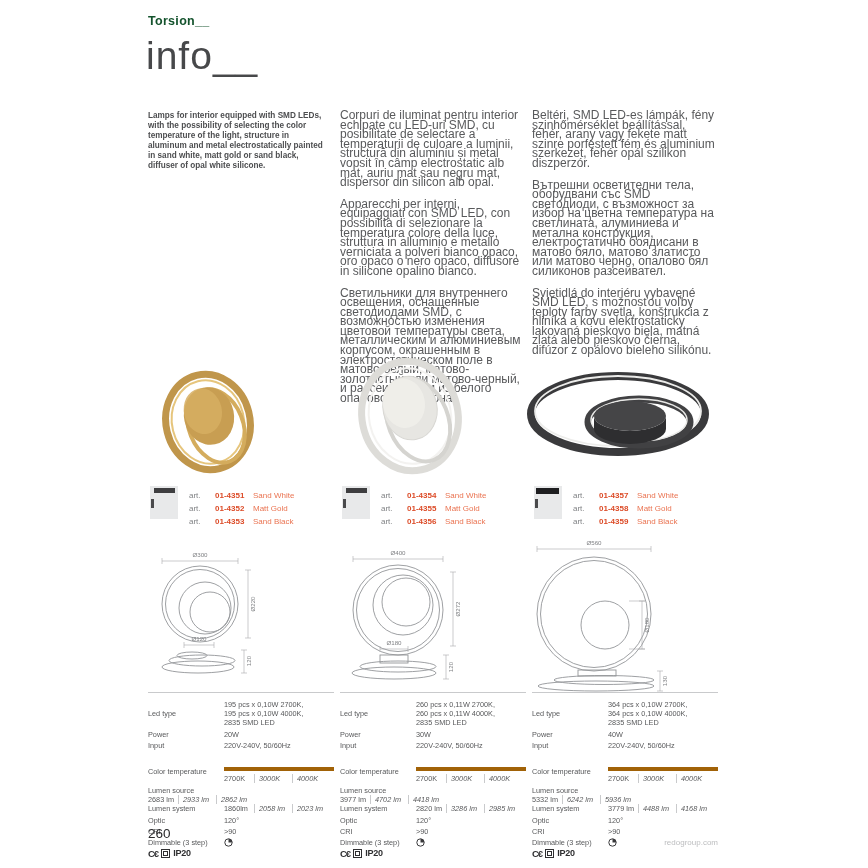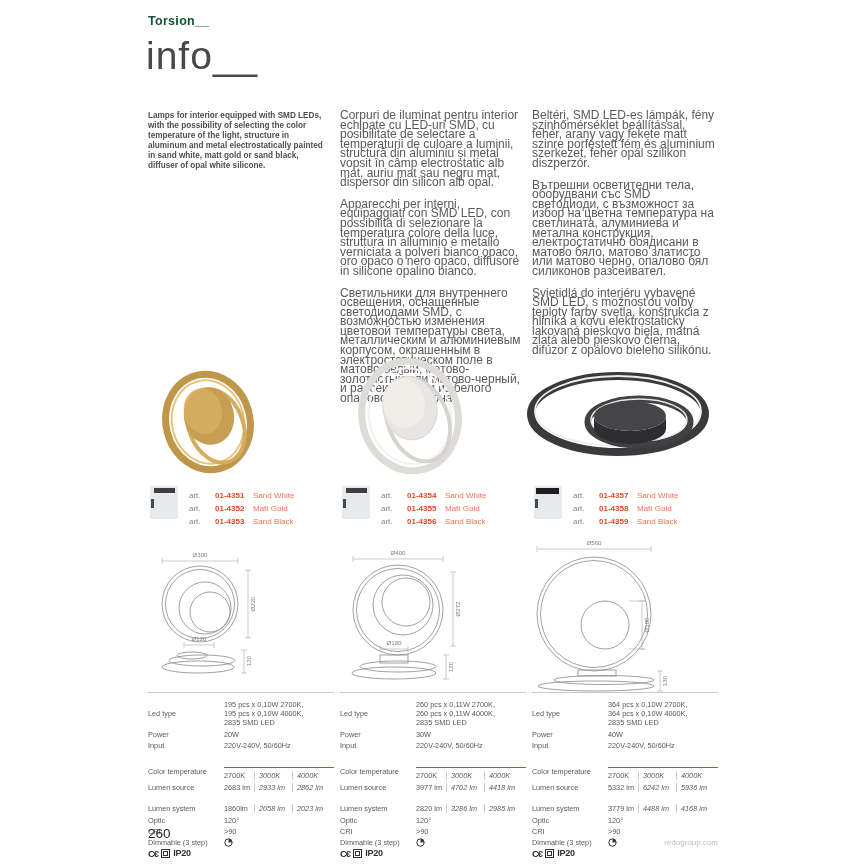--- a/index.html
+++ b/index.html
@@ -27,29 +27,29 @@
   .art-finish{color:#ea7452;}
   .drawing{position:absolute;top:520px;left:0;}
   .dl{stroke:#939598;fill:none;stroke-width:0.9;}
   .dim{stroke:#a7a9ac;fill:none;stroke-width:0.6;}
   .draw-svg text{font-size:6.2px;fill:#808285;font-family:"Liberation Sans",sans-serif;}
   .specs{position:absolute;top:676px;left:0;width:186px;border-top:1px solid #c9cacc;padding-top:7px;font-size:7.3px;line-height:9px;}
   .spec-row{display:flex;margin-bottom:2px;}
   .row-led{align-items:center;}
   .row-power{margin-top:3px;}
   .row-ct{margin-top:17px;}
-  .row-ls{margin-top:3px;margin-bottom:12px;}
+  .row-ls{margin-top:3px;margin-bottom:0;flex-direction:column;}
   .row-lsys{margin-bottom:2px;}
   .row-optic{margin-top:3px;}
   .spec-label{width:76px;flex:none;color:#58595b;}
   .spec-value{flex:1;color:#58595b;}
   .cells{display:flex;}
   .cells .cell{flex:0 0 30px;}
   .cells .cell + .cell{border-left:1px solid #c9cacc;padding-left:4px;flex:0 0 33px;font-style:italic;}
-  .row-ct .spec-value{border-top:1px solid #a16207;padding-top:2.5px;}
+  .row-ct .spec-value{border-top:4px solid #a16207;padding-top:2.5px;}
   .dim-icon{display:inline-block;vertical-align:middle;}
   .cert-row{display:flex;align-items:center;gap:3px;margin-top:2px;color:#2f2f31;}
   .ce{font-size:9.5px;font-weight:bold;letter-spacing:-1px;}
   .sq-icon{width:7px;height:7px;border:1px solid #2f2f31;display:inline-flex;align-items:center;justify-content:center;}
   .sq-icon::before{content:"";width:3px;height:3px;border:1px solid #2f2f31;}
   .ip{font-size:9px;font-weight:bold;letter-spacing:-0.2px;}
   .page-number{position:absolute;left:148px;top:826px;font-size:13.5px;color:#2b2b2d;}
   .footer-url{position:absolute;left:532px;top:838px;width:186px;text-align:right;font-size:8px;color:#bcbdbf;}
 </style>
 </head>

